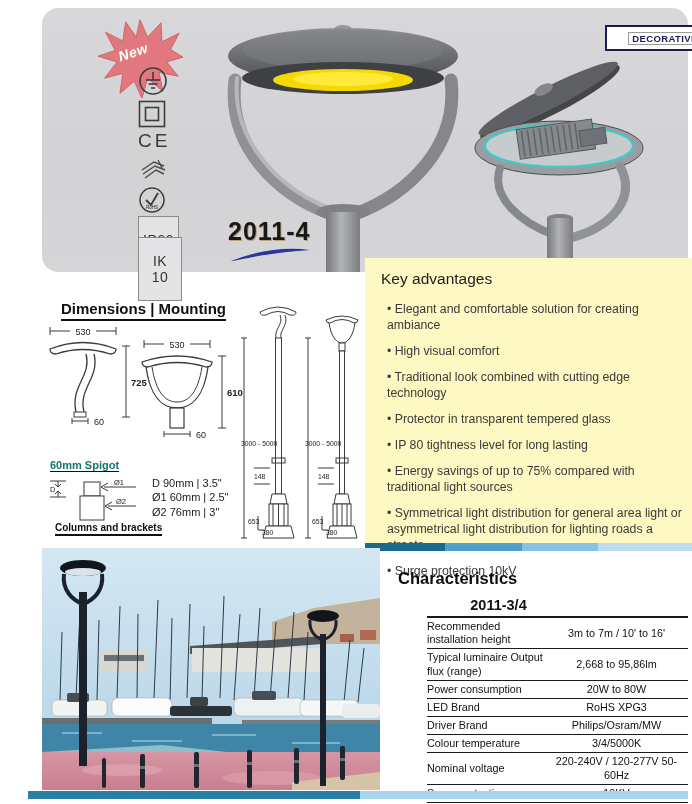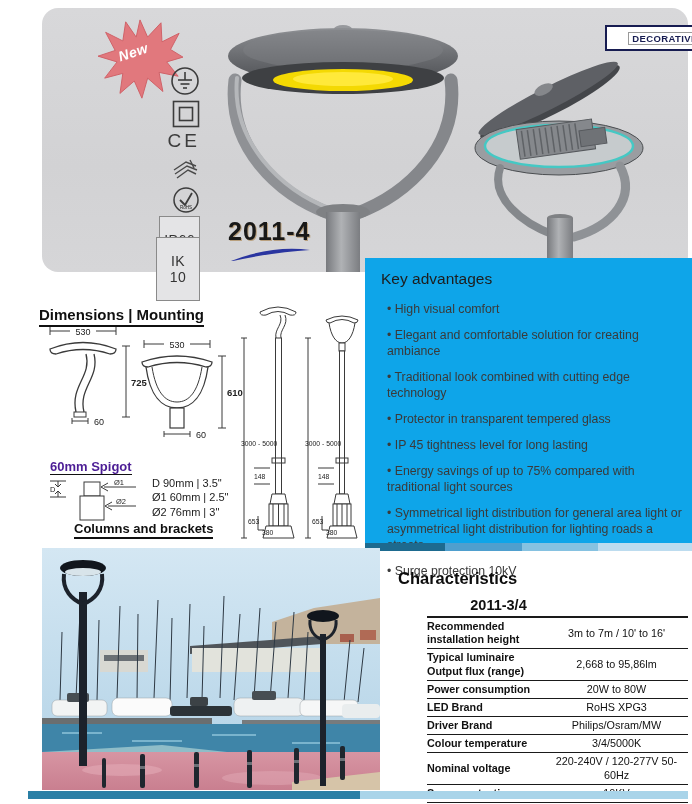--- a/index.html
+++ b/index.html
@@ -5,62 +5,62 @@
   html,body{margin:0;padding:0;background:#fff;}
   .page{position:relative;width:692px;height:804px;background:#fff;overflow:hidden;
         font-family:"Liberation Sans",sans-serif;color:#222;}
   
   .top-panel{position:absolute;left:42px;top:8px;width:646px;height:264px;border-radius:16px;
              background:linear-gradient(180deg,#d8d8da 0%,#d2d2d4 60%,#d6d6d8 100%);}
   .new-burst{position:absolute;left:52px;top:10px;width:92px;height:84px;}
   .new-label{position:absolute;left:76px;top:36px;transform:rotate(-18deg);color:#fff;
              font-style:italic;font-weight:bold;font-size:14px;letter-spacing:.5px;}
   .certs{position:absolute;left:96px;top:56px;width:44px;text-align:center;}
-  .cert{position:absolute;left:18px;width:44px;display:flex;justify-content:flex-end;}
+  .cert{position:absolute;left:0;width:44px;display:flex;justify-content:flex-start;}
   .ce-mark{font-size:19px;letter-spacing:3px;color:#3c3c3c;font-weight:400;}
   .rating-box{border:1px solid #8a8a8a;background:#e4e4e6;color:#333;font-weight:normal;
               font-size:14px;padding:15px 4px;letter-spacing:.5px;}
   .model{position:absolute;left:186px;top:209px;font-size:25px;font-weight:bold;color:#181818;
          letter-spacing:1px;text-shadow:1px 1px 0 #b9a07e;}
   .swoosh{position:absolute;left:188px;top:240px;}
   .decor-badge{position:absolute;left:563px;top:17px;height:26px;display:flex;}
   .decor-box{width:92px;height:22px;border:2px solid #171c51;background:#fff;display:flex;
              align-items:center;justify-content:center;}
   .decor-box span{border:1px solid #9a9a9a;padding:0 3px;font-size:9.5px;font-weight:bold;
                   color:#171c51;letter-spacing:.4px;margin-left:24px;}
   
-  .keyadv{position:absolute;left:365px;top:258px;width:327px;height:285px;background:#0ea5e9;
+  .keyadv{position:absolute;left:365px;top:258px;width:327px;height:285px;background:#fef9c3;
           box-sizing:border-box;padding:12px 10px 0 16px;}
   .keyadv h2{margin:0 0 14px 0;font-size:15.5px;font-weight:400;color:#1d1d1d;}
   .keyadv ul{margin:0;padding:0 0 0 6px;list-style:none;}
   .keyadv li{font-size:12.3px;line-height:1.3;color:#3a3a3a;margin-bottom:10px;}
   .keyadv li::before{content:"\2022  ";}
   .keyadv-bar{position:absolute;left:365px;top:543px;width:327px;height:8px;display:flex;}
   .keyadv-bar div{height:8px;}
   .kb1{width:80px;background:#1d6a8f;} .kb2{width:77px;background:#4f9fce;}
   .kb3{width:76px;background:#86c2e1;} .kb4{width:94px;background:#bddcef;}
   
   .sec-title{position:absolute;font-weight:bold;color:#101010;border-bottom:2px solid #101010;
              padding-bottom:1px;line-height:1.1;}
-  #dims-title{left:39px;top:301px;font-size:15px;margin-top:6px;}
-  #columns-title{left:55px;top:522px;font-size:13px;margin-left:19px;}
-  #spigot-label{position:absolute;left:50px;top:459px;font-size:13px;font-weight:bold;
-                color:#4c1d95;border-bottom:1.5px solid #101010;}
+  #dims-title{left:61px;top:301px;font-size:15px;}
+  #columns-title{left:55px;top:522px;font-size:10px;}
+  #spigot-label{position:absolute;left:50px;top:459px;font-size:11px;font-weight:bold;
+                color:#0f766e;border-bottom:1.5px solid #101010;}
   .spigot-specs{position:absolute;left:152px;top:476px;font-size:11px;line-height:1.3;color:#1c1c1c;}
   svg text{font-family:"Liberation Sans",sans-serif;fill:#222;}
   
   .photo{position:absolute;left:42px;top:548px;width:338px;height:242px;}
   
   #chars-title{position:absolute;left:398px;top:569px;font-size:16.5px;font-weight:bold;color:#0d0d0d;}
   .chars-table{position:absolute;left:427px;top:597px;width:261px;font-size:10.8px;color:#111;}
   .chars-head{display:flex;border-bottom:2px solid #1a1a1a;flex-direction:column;}
   .chars-head .c1{width:118px;} 
   .chars-head .c2{width:143px;text-align:center;font-weight:bold;font-size:14.5px;padding-bottom:3px;}
   .crow{display:flex;border-bottom:1.5px solid #1a1a1a;align-items:center;}
-  .crow .c1{width:118px;font-weight:bold;padding:2px 0;line-height:1.22;}
+  .crow .c1{width:118px;font-weight:normal;padding:2px 0;line-height:1.22;}
   .crow .c2{width:143px;text-align:center;padding:2px 0;line-height:1.22;}
   
   .bottom-bar{position:absolute;left:28px;top:791px;height:8px;display:flex;}
   .bb1{width:332px;background:#2a7fa5;} .bb2{width:328px;background:#a9d4e9;}
 </style>
 </head>
 <body>
 
 <div class="page">
 
@@ -180,25 +180,25 @@
       <div class="decor-box">
         <span>DECORATIVE</span>
       </div>
 
     </div>
   </div>
 
   <div class="keyadv">
     <h2>Key advantages</h2>
     <ul>
+      <li>Elegant and comfortable solution for creating ambiance</li>
       <li>High visual comfort</li>
-      <li>Elegant and comfortable solution for creating ambiance</li>
       <li>Traditional look combined with cutting edge technology</li>
       <li>Protector in transparent tempered glass</li>
-      <li>IP 45 tightness level for long lasting</li>
+      <li>IP 80 tightness level for long lasting</li>
       <li>Energy savings of up to 75% compared with traditional light sources</li>
       <li>Symmetrical light distribution for general area light or asymmetrical light distribution for lighting roads a streets</li>
       <li>Surge protection 10kV</li>
     </ul>
   </div>
   <div class="keyadv-bar">
     <div class="kb1"></div>
       <div class="kb2"></div>
       <div class="kb3"></div>
       <div class="kb4"></div>

